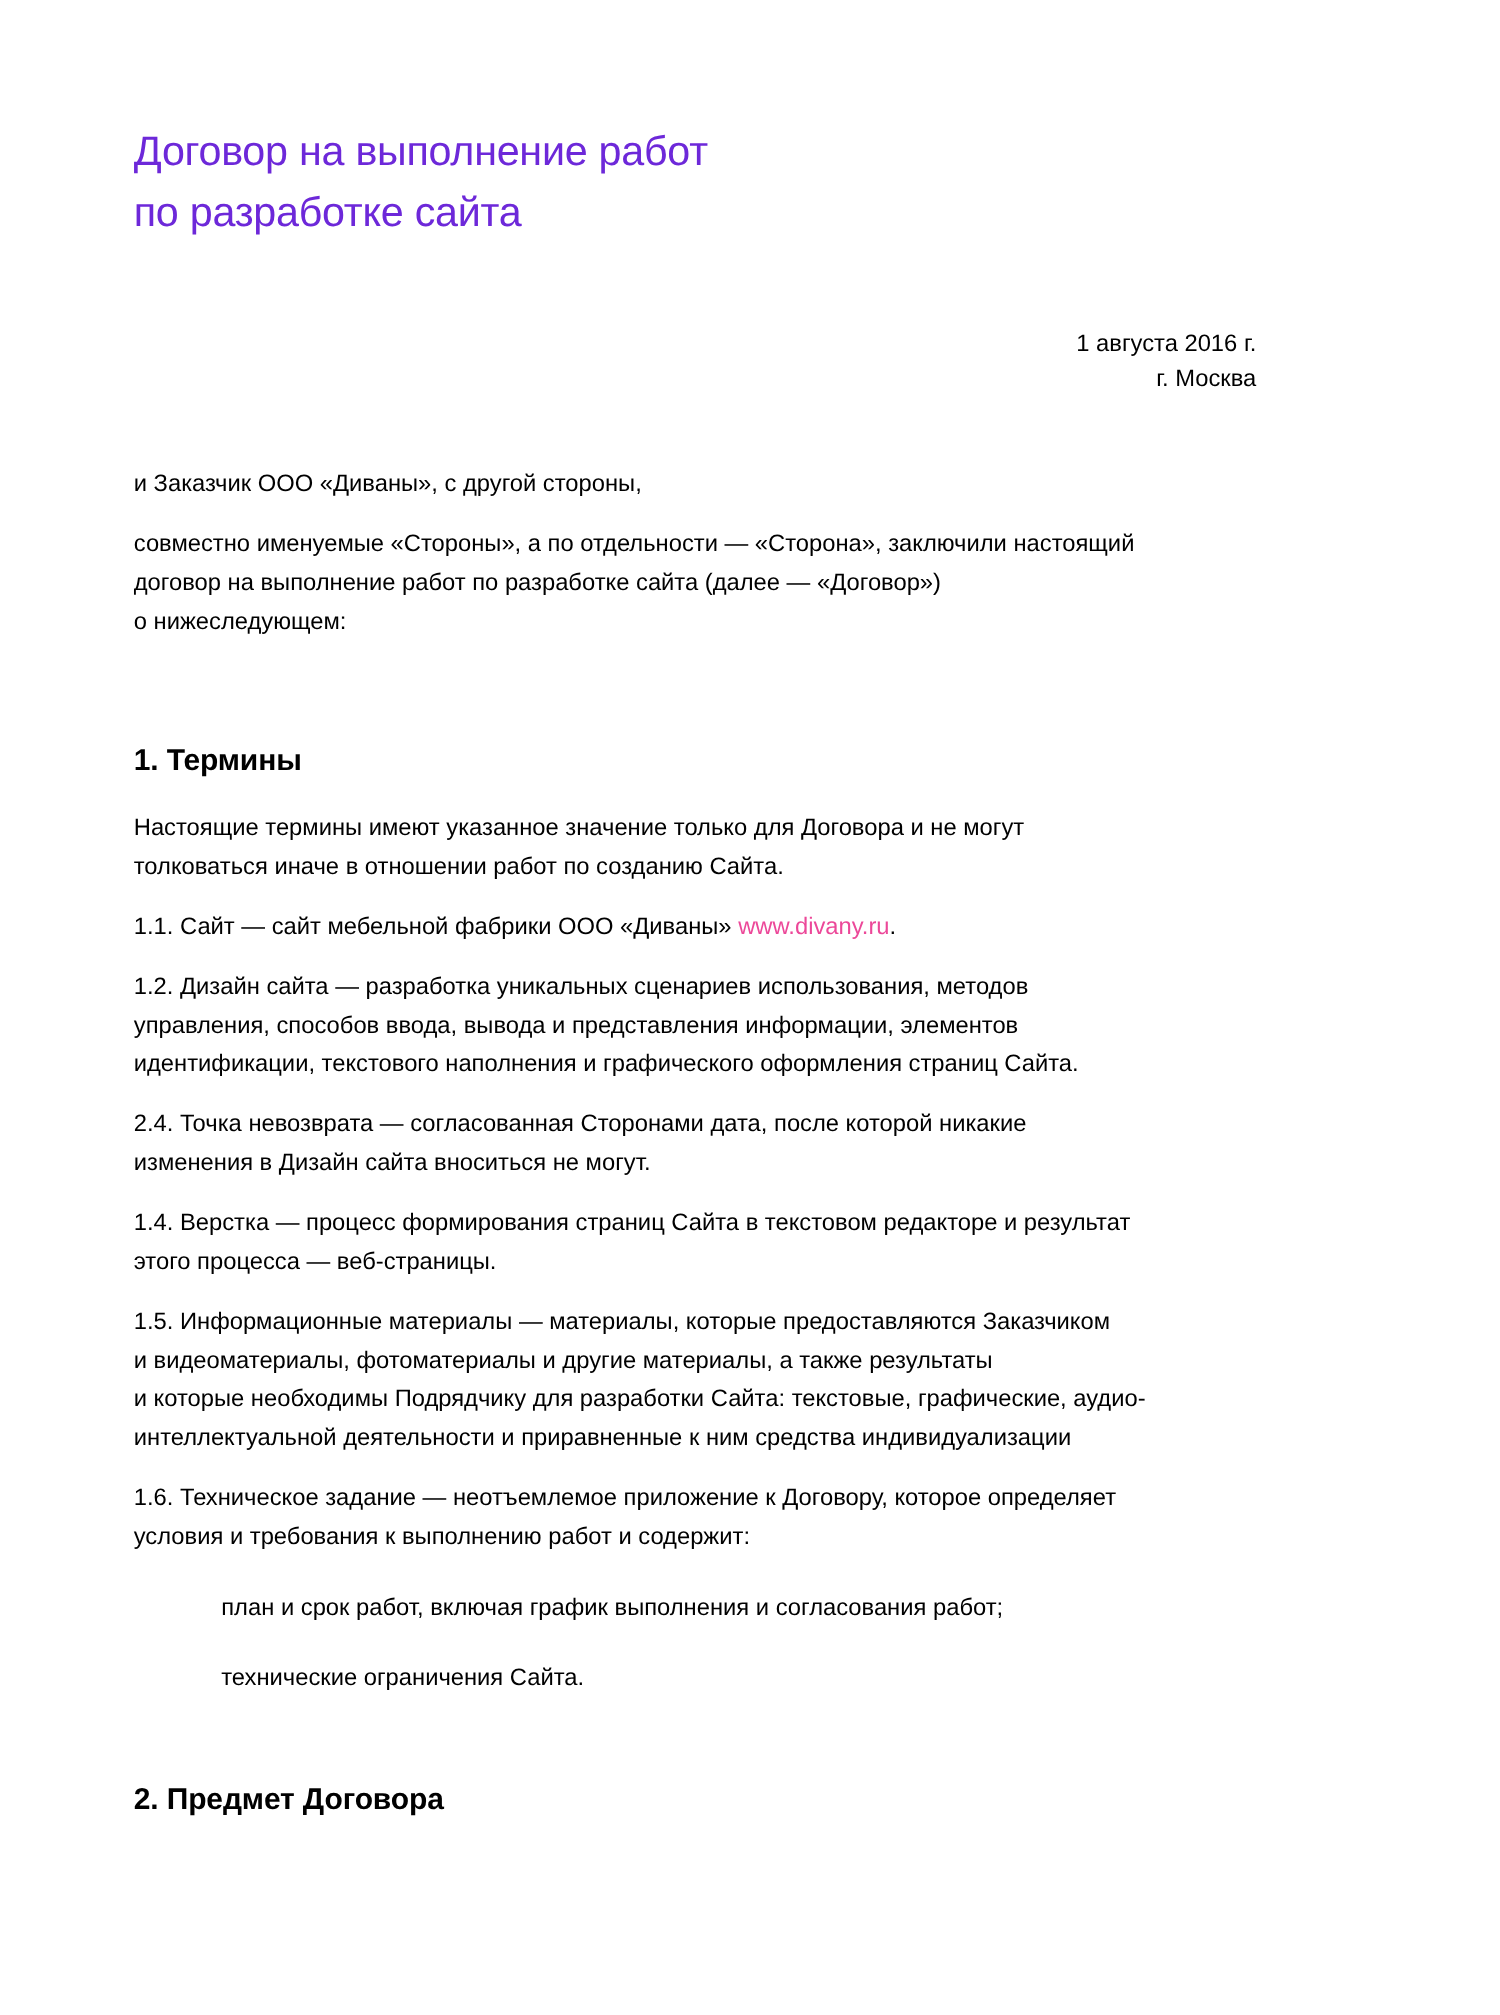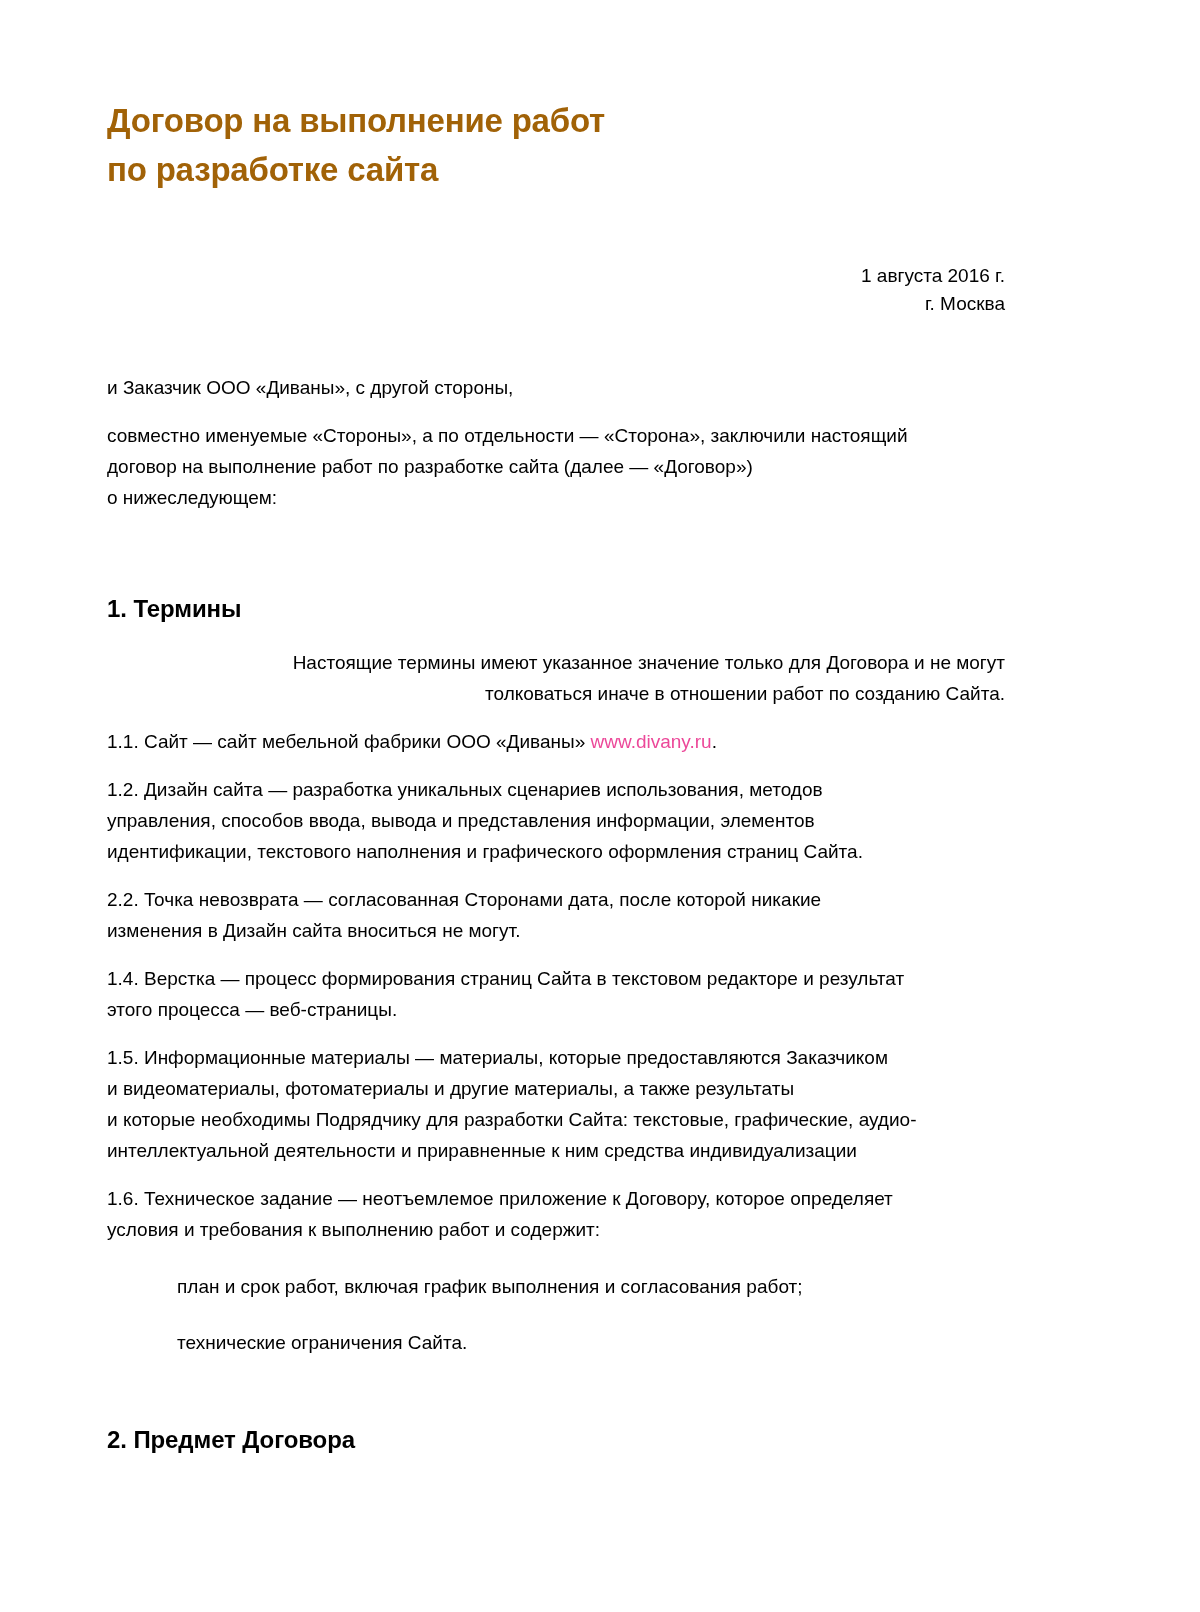--- a/index.html
+++ b/index.html
@@ -30,23 +30,23 @@
     top: 0;
     width: 898px;
   }
 
   
   .doc-title {
     margin: 0;
     padding-top: 96px;
     font-size: 33px;
     line-height: 49px;
-    font-weight: bold;
+    font-weight: normal;
     letter-spacing: -0.2px;
-    color: #a16207;
+    color: #6d28d9;
   }
   .doc-title .line {
     display: block;
   }
 
   
   .meta-row {
     display: flex;
     justify-content: space-between;
     align-items: flex-end;
@@ -86,21 +86,20 @@
     letter-spacing: -0.1px;
   }
   .h-terms {
     margin-top: 80px;
   }
   .h-subject {
     margin-top: 66px;
   }
   .after-heading {
     margin-top: 22px;
-    text-align: right;
   }
 
   
   .clause {
     margin-top: 22px;
   }
 
   
   .subitem {
     margin-top: 25px;
@@ -154,21 +153,21 @@
       <span>1.1. Сайт — сайт мебельной фабрики ООО «Диваны» </span><a class="link" href="#">www.divany.ru</a><span>.</span>
     </p>
 
     <p class="para clause">
       <span class="line">1.2. Дизайн сайта — разработка уникальных сценариев использования, методов</span>
       <span class="line">управления, способов ввода, вывода и представления информации, элементов</span>
       <span class="line">идентификации, текстового наполнения и графического оформления страниц Сайта.</span>
     </p>
 
     <p class="para clause">
-      <span class="line">2.2. Точка невозврата — согласованная Сторонами дата, после которой никакие</span>
+      <span class="line">2.4. Точка невозврата — согласованная Сторонами дата, после которой никакие</span>
       <span class="line">изменения в Дизайн сайта вноситься не могут.</span>
     </p>
 
     <p class="para clause">
       <span class="line">1.4. Верстка — процесс формирования страниц Сайта в текстовом редакторе и результат</span>
       <span class="line">этого процесса — веб-страницы.</span>
     </p>
 
     <p class="para clause">
       <span class="line">1.5. Информационные материалы — материалы, которые предоставляются Заказчиком</span>

